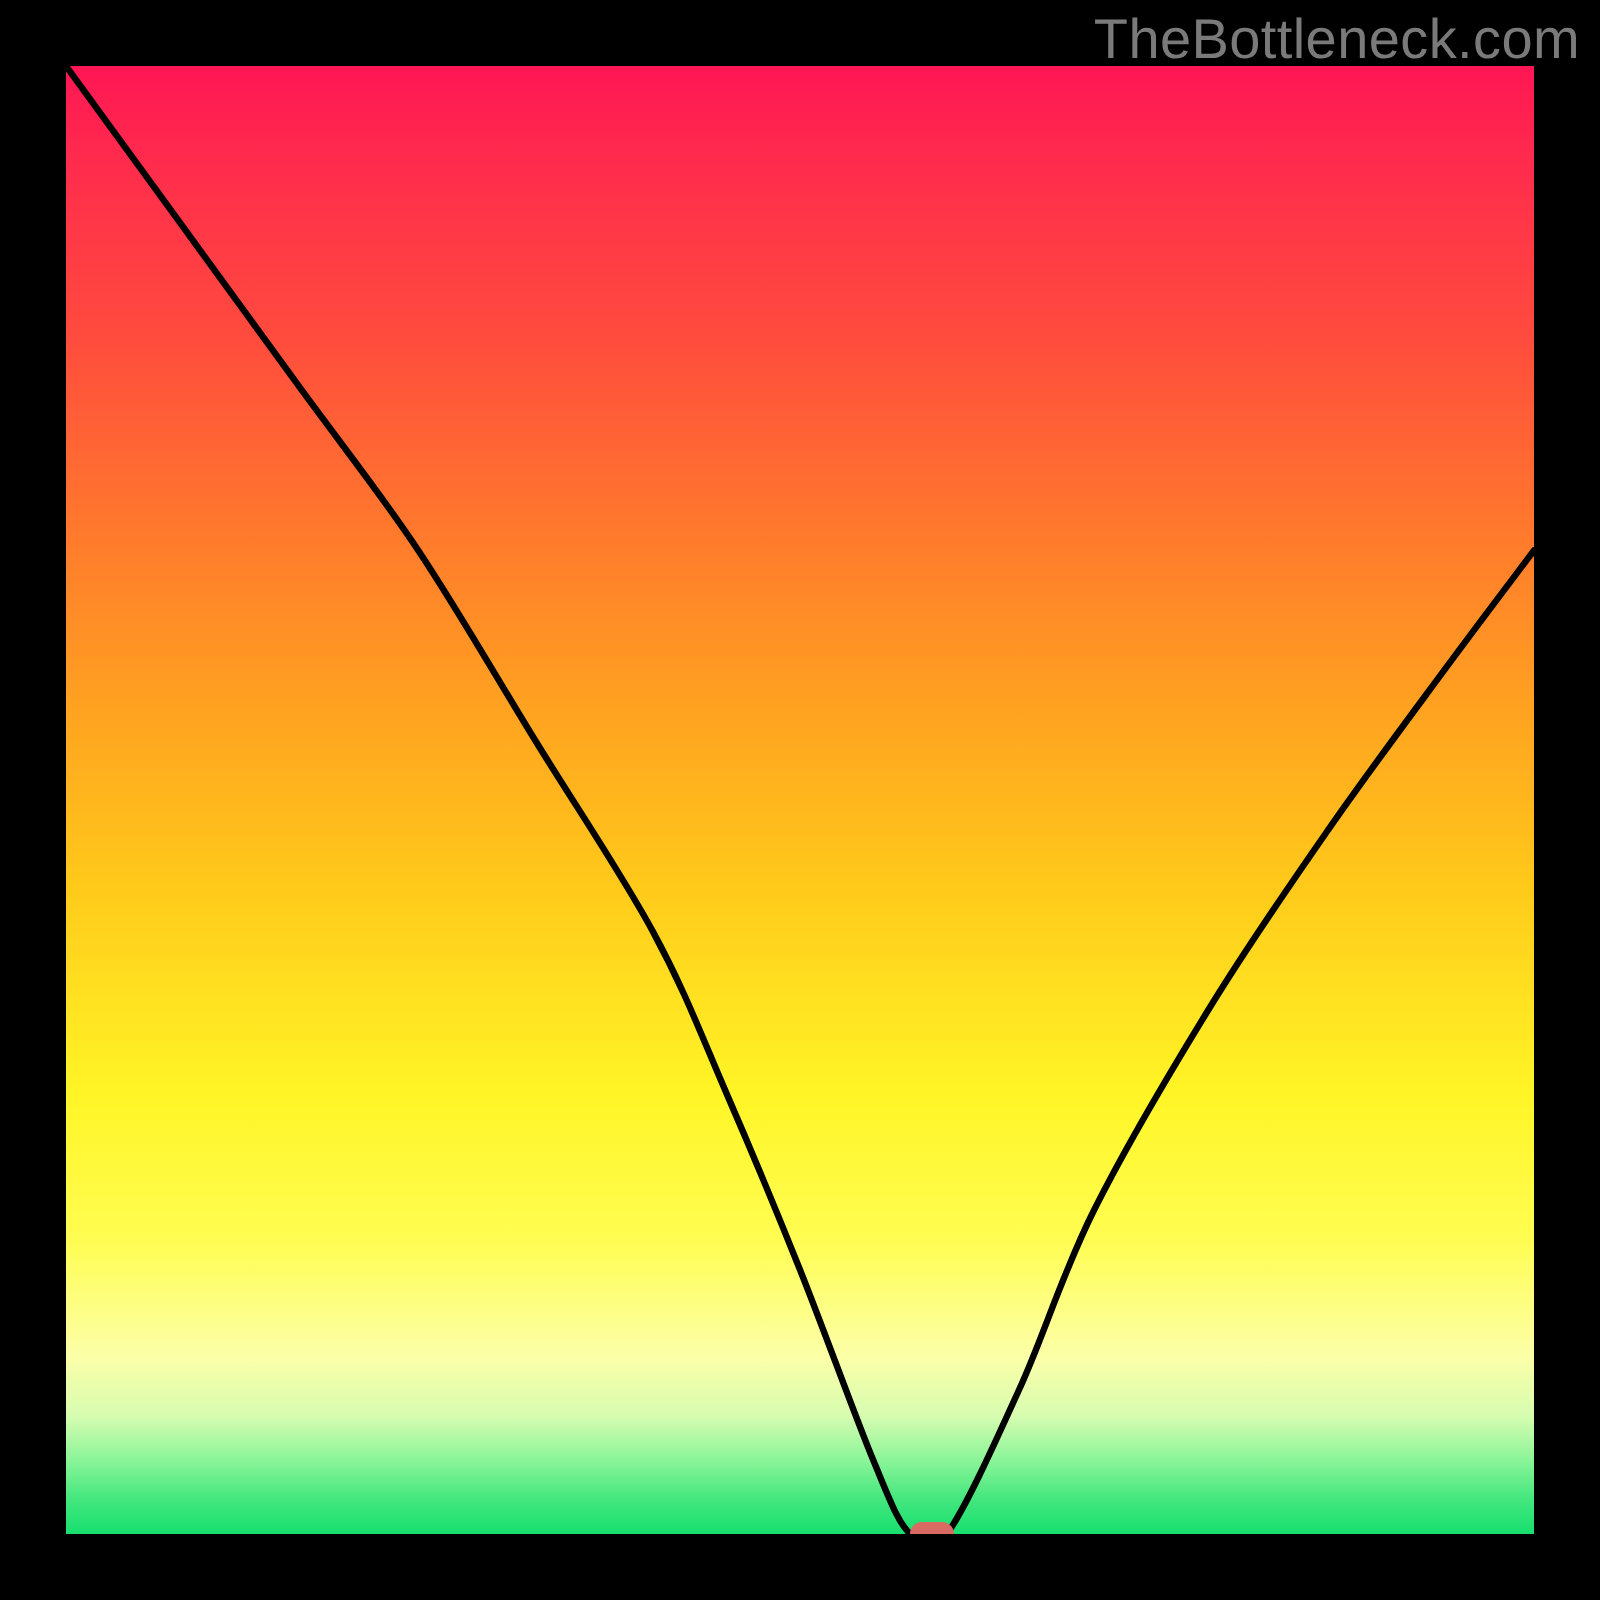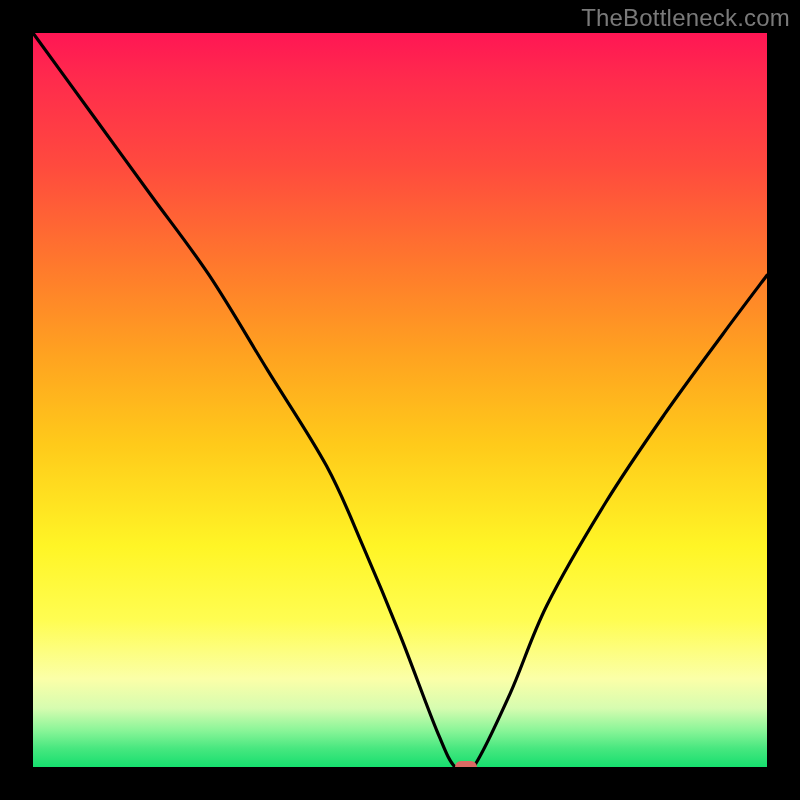--- a/index.html
+++ b/index.html
@@ -15,21 +15,21 @@
     position: relative;
     width: 800px;
     height: 800px;
     background: #000;
   }
   .watermark {
     position: absolute;
     top: 4px;
     right: 10px;
     color: #7a7a7a;
-    font-size: 24px;
+    font-size: 28px;
     font-weight: 400;
     z-index: 10;
     letter-spacing: 0.2px;
   }
   .plot-area {
     position: absolute;
     left: 33px;
     top: 33px;
     width: 734px;
     height: 734px;

